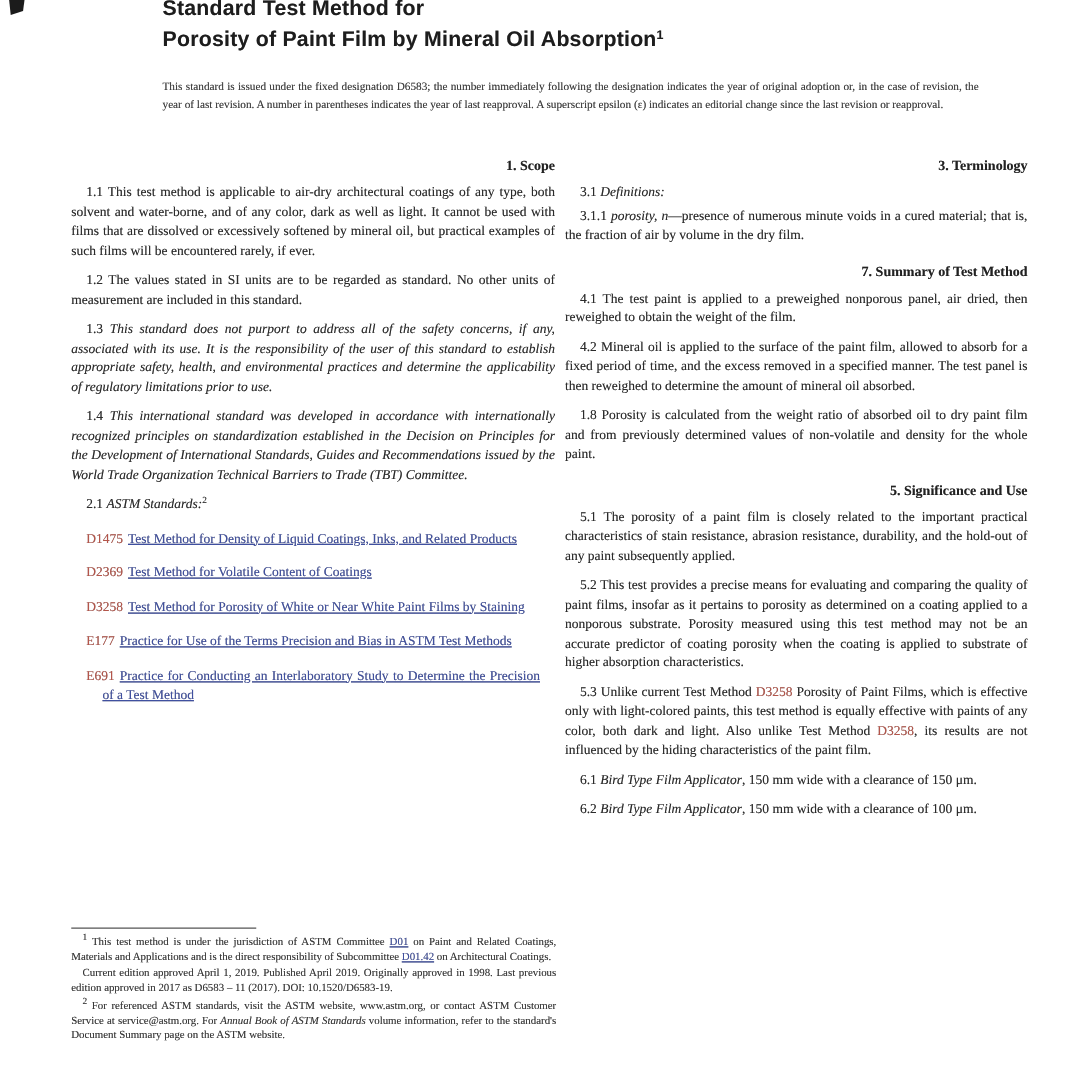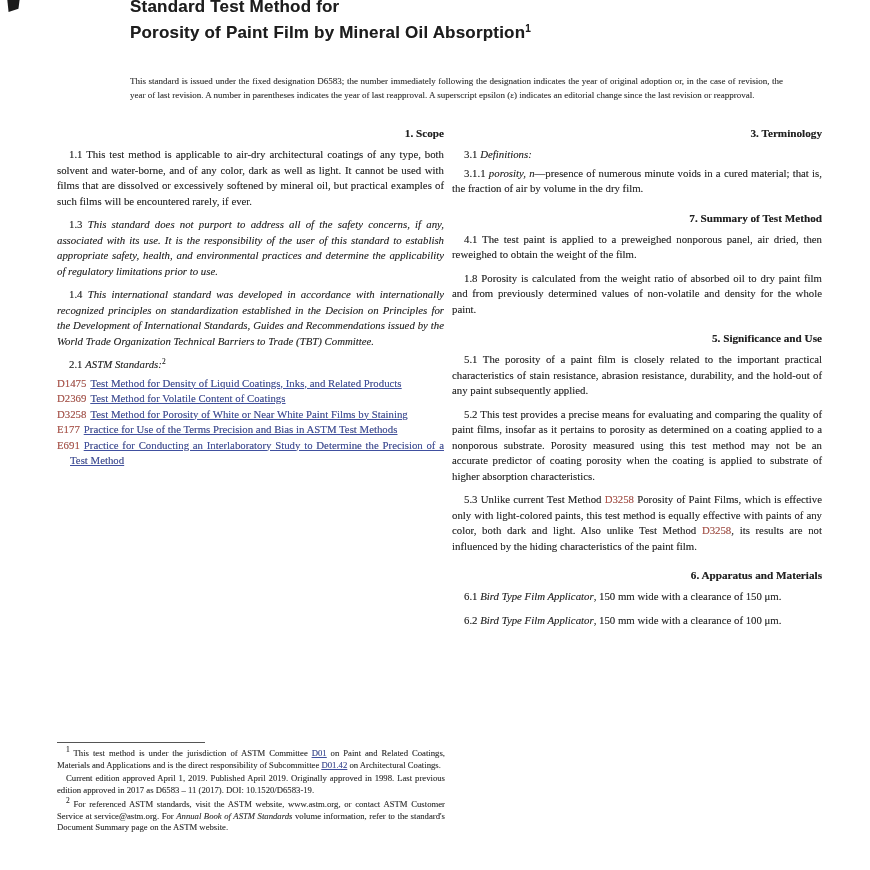--- a/index.html
+++ b/index.html
@@ -17,39 +17,39 @@
     position:absolute;left:7px;top:-3px;width:13px;height:15px;background:#1b1b1b;
     clip-path:polygon(0 0,100% 0,88% 78%,12% 100%);text-shadow:none;
   }
   .title-block{
     position:absolute;left:130px;top:-4px;width:660px;
     font-family:"Liberation Sans",sans-serif;font-weight:bold;
     font-size:17px;line-height:21.5px;color:#1d1d1d;letter-spacing:0.2px;
   }
   .title-block sup{font-size:10px;vertical-align:6px;}
   .disclaimer{
-    position:absolute;left:130px;top:75px;width:653px;
+    position:absolute;left:130px;top:63px;width:653px;
     font-size:9px;line-height:13.5px;text-align:justify;color:#3c3c3c;margin:0;
   }
   .col{
     position:absolute;top:126px;font-size:10.8px;line-height:15.5px;
     text-align:justify;color:var(--ink);
   }
   .col-left{left:57px;width:387px;}
   .col-right{left:452px;width:370px;}
   .col h2{
     font-size:11.2px;line-height:15px;font-weight:bold;text-align:right;
     margin:14px 0 6px 0;color:#222;
   }
   .col h2.first{margin-top:0;}
   .col p{margin:0 0 8px 0;text-indent:12px;}
   .col p.tight{margin-bottom:3px;}
   .num{font-style:normal;}
   .refs{list-style:none;margin:0;padding:0;}
-  .refs li{padding-left:13px;text-indent:-13px;margin:0;}
+  .refs li{padding-left:13px;text-indent:-13px;margin:12px;}
   .ref-des{color:var(--link_red);margin-right:4px;text-decoration:none;cursor:pointer;}
   .ref-title{color:var(--link_blue);text-decoration:underline;cursor:pointer;}
   .inline-red-link{color:var(--link_red);cursor:pointer;}
   .inline-blue-link{color:var(--link_blue);cursor:pointer;text-decoration:underline;}
   sup.fnmark{font-size:7.5px;vertical-align:4px;line-height:0;}
   .footnotes{
     position:absolute;left:57px;top:742px;width:388px;
     font-size:8.7px;line-height:11.7px;text-align:justify;color:#383838;
   }
   .fn-rule{width:148px;border-top:1px solid #555;margin:0 0 5px 0;}
@@ -66,20 +66,21 @@
   <header class="title-block">
     <div>Standard Test Method for</div>
     <div><span>Porosity of Paint Film by Mineral Oil Absorption</span><sup>1</sup></div>
   </header>
 
   <p class="disclaimer">This standard is issued under the fixed designation D6583; the number immediately following the designation indicates the year of original adoption or, in the case of revision, the year of last revision. A number in parentheses indicates the year of last reapproval. A superscript epsilon (ε) indicates an editorial change since the last revision or reapproval.</p>
 
   <div class="col col-left">
     <h2 class="first">1. Scope</h2>
     <p>1.1 This test method is applicable to air-dry architectural coatings of any type, both solvent and water-borne, and of any color, dark as well as light. It cannot be used with films that are dissolved or excessively softened by mineral oil, but practical examples of such films will be encountered rarely, if ever.</p>
+    <p>1.2 The values stated in SI units are to be regarded as standard. No other units of measurement are included in this standard.</p>
     <p><span class="num">1.3 </span><i>This standard does not purport to address all of the safety concerns, if any, associated with its use. It is the responsibility of the user of this standard to establish appropriate safety, health, and environmental practices and determine the applicability of regulatory limitations prior to use.</i></p>
     <p><span class="num">1.4 </span><i>This international standard was developed in accordance with internationally recognized principles on standardization established in the Decision on Principles for the Development of International Standards, Guides and Recommendations issued by the World Trade Organization Technical Barriers to Trade (TBT) Committee.</i></p>
 
     <p class="tight"><span class="num">2.1 </span><i>ASTM Standards:</i><sup class="fnmark">2</sup></p>
 
     <ul class="refs">
       <li><span class="ref-des">D1475</span><span class="ref-title">Test Method for Density of Liquid Coatings, Inks, and Related Products</span></li>
       <li><span class="ref-des">D2369</span><span class="ref-title">Test Method for Volatile Content of Coatings</span></li>
       <li><span class="ref-des">D3258</span><span class="ref-title">Test Method for Porosity of White or Near White Paint Films by Staining</span></li>
       <li><span class="ref-des">E177</span><span class="ref-title">Practice for Use of the Terms Precision and Bias in ASTM Test Methods</span></li>
@@ -87,28 +88,28 @@
     </ul>
   </div>
 
   <div class="col col-right">
     <h2 class="first">3. Terminology</h2>
     <p class="tight"><span class="num">3.1 </span><i>Definitions:</i></p>
     <p><span class="num">3.1.1 </span><i>porosity, n</i><span>—presence of numerous minute voids in a cured material; that is, the fraction of air by volume in the dry film.</span></p>
 
     <h2>7. Summary of Test Method</h2>
     <p>4.1 The test paint is applied to a preweighed nonporous panel, air dried, then reweighed to obtain the weight of the film.</p>
+    <p>4.2 Mineral oil is applied to the surface of the paint film, allowed to absorb for a fixed period of time, and the excess removed in a specified manner. The test panel is then reweighed to determine the amount of mineral oil absorbed.</p>
     <p>1.8 Porosity is calculated from the weight ratio of absorbed oil to dry paint film and from previously determined values of non-volatile and density for the whole paint.</p>
 
     <h2>5. Significance and Use</h2>
     <p>5.1 The porosity of a paint film is closely related to the important practical characteristics of stain resistance, abrasion resistance, durability, and the hold-out of any paint subsequently applied.</p>
     <p>5.2 This test provides a precise means for evaluating and comparing the quality of paint films, insofar as it pertains to porosity as determined on a coating applied to a nonporous substrate. Porosity measured using this test method may not be an accurate predictor of coating porosity when the coating is applied to substrate of higher absorption characteristics.</p>
     <p><span>5.3 Unlike current Test Method </span><span class="inline-red-link">D3258</span><span> Porosity of Paint Films, which is effective only with light-colored paints, this test method is equally effective with paints of any color, both dark and light. Also unlike Test Method </span><span class="inline-red-link">D3258</span><span>, its results are not influenced by the hiding characteristics of the paint film.</span></p>
 
-    <h2>6. Apparatus and Materials</h2>
     <p><span class="num">6.1 </span><i>Bird Type Film Applicator</i><span>, 150 mm wide with a clearance of 150 μm.</span></p>
     <p><span class="num">6.2 </span><i>Bird Type Film Applicator</i><span>, 150 mm wide with a clearance of 100 μm.</span></p>
   </div>
 
   <div class="footnotes">
     <div class="fn-rule"></div>
     <p><sup class="fnmark">1</sup><span> This test method is under the jurisdiction of ASTM Committee </span><span class="inline-blue-link">D01</span><span> on Paint and Related Coatings, Materials and Applications and is the direct responsibility of Subcommittee </span><span class="inline-blue-link">D01.42</span><span> on Architectural Coatings.</span></p>
     <p>Current edition approved April 1, 2019. Published April 2019. Originally approved in 1998. Last previous edition approved in 2017 as D6583 – 11 (2017). DOI: 10.1520/D6583-19.</p>
     <p><sup class="fnmark">2</sup><span> For referenced ASTM standards, visit the ASTM website, www.astm.org, or contact ASTM Customer Service at service@astm.org. For </span><i>Annual Book of ASTM Standards</i><span> volume information, refer to the standard's Document Summary page on the ASTM website.</span></p>
   </div>

